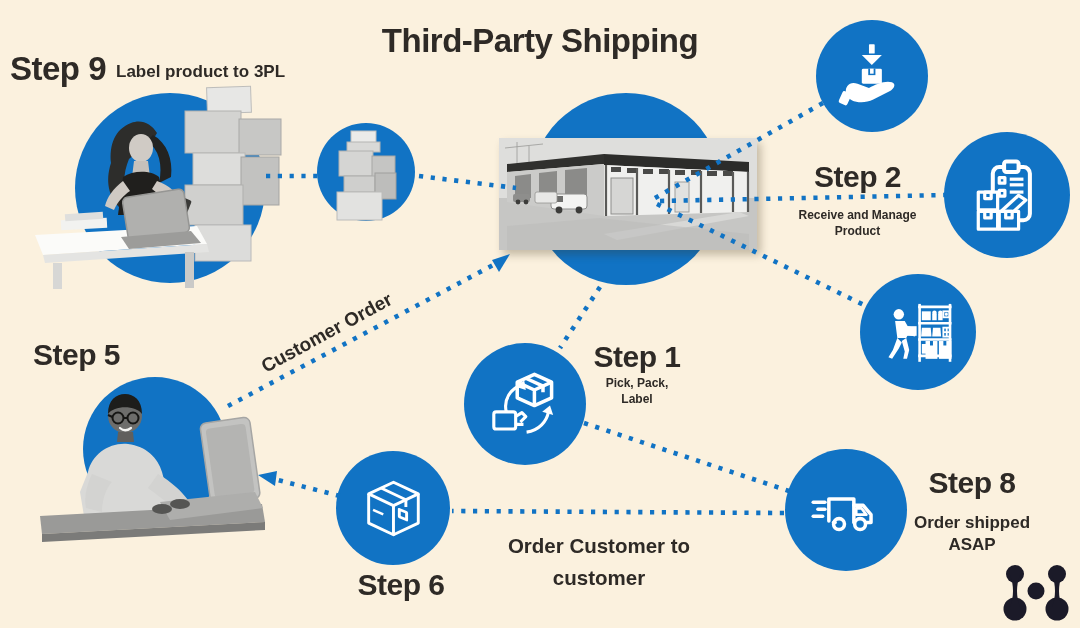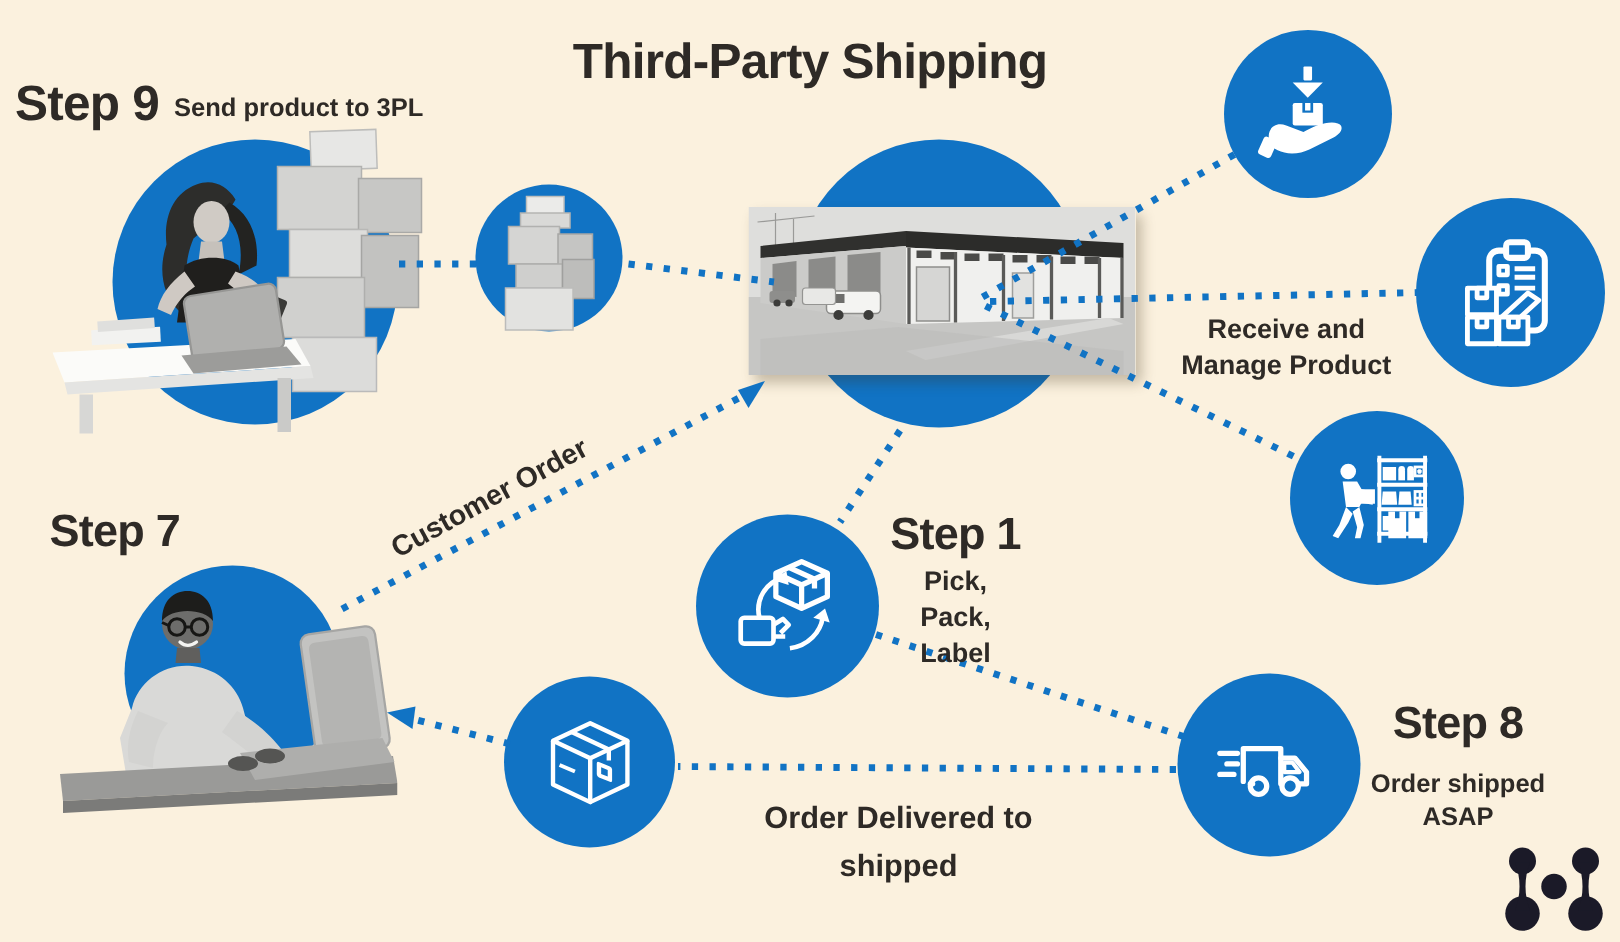--- a/index.html
+++ b/index.html
@@ -16,21 +16,21 @@
     position:absolute; border-radius:50%; background:var(--accent); z-index:1;
     display:flex; align-items:center; justify-content:center;
   }
   .icon-wrap{width:64%; height:64%; display:flex; align-items:center; justify-content:center;}
   .icon-wrap svg{width:100%; height:100%;}
   .photo{position:absolute; z-index:2;}
   .connectors{position:absolute; left:0; top:0; z-index:3; pointer-events:none;}
   .txt{position:absolute; z-index:4; font-weight:800;}
   .h-step{font-size:30px; letter-spacing:-0.5px; line-height:1;}
   .h-title{left:0; top:22px; width:100%; text-align:center; font-size:33px; letter-spacing:-0.5px;}
-  .desc{font-size:18px; line-height:1.32; text-align:center;}
+  .desc{font-size:12px; line-height:1.32; text-align:center;}
   .warehouse-photo{box-shadow:4px 5px 8px rgba(60,45,20,.28);}
   .rot-label{transform:rotate(-28.5deg); transform-origin:center; font-size:19px; white-space:nowrap;}
   .logo{position:absolute; z-index:4;}
 </style>
 </head>
 <body>
 
 <div class="stage">
 
   <div class="circle" style="left:75px; top:93px; width:190px; height:190px;"></div>
@@ -293,35 +293,37 @@
       <line x1="784" y1="513" x2="452" y2="511"></line>
       <line x1="340" y1="496" x2="270" y2="478"></line>
     </g>
     <polygon points="510,254 492,260 499,272" fill="var(--accent)"></polygon>
     <polygon points="258,475 275,486 277,471" fill="var(--accent)"></polygon>
   </svg>
 
   <div class="txt h-title">Third-Party Shipping</div>
 
   <div class="txt h-step" style="left:10px; top:52px; font-size:33px;">Step 9</div>
-  <div class="txt" style="left:116px; top:62px; font-size:17px;">Send product to 3PL</div>
-
+  <div class="txt" style="left:116px; top:62px; font-size:17px;">Label product to 3PL</div>
+
+  <div class="txt h-step" style="left:775px; top:162px; width:165px; text-align:center;">Step 2</div>
   <div class="txt desc" style="left:775px; top:208px; width:165px;">Receive and Manage Product</div>
 
-  <div class="txt h-step" style="left:33px; top:340px;">Step 7</div>
+  <div class="txt h-step" style="left:33px; top:340px;">Step 5</div>
 
   <div class="txt h-step" style="left:577px; top:342px; width:120px; text-align:center;">Step 1</div>
   <div class="txt desc" style="left:591px; top:376px; width:92px;">Pick, Pack, Label</div>
 
   <div class="txt h-step" style="left:912px; top:468px; width:120px; text-align:center;">Step 8</div>
   <div class="txt desc" style="left:913px; top:512px; width:118px; font-size:17px;">Order shipped ASAP</div>
 
+  <div class="txt h-step" style="left:341px; top:570px; width:120px; text-align:center;">Step 6</div>
 
   <div class="txt rot-label" style="left:254px; top:322px;">Customer Order</div>
-  <div class="txt desc" style="left:490px; top:530px; width:218px; font-size:20.5px; line-height:1.55;">Order Delivered to shipped</div>
+  <div class="txt desc" style="left:490px; top:530px; width:218px; font-size:20.5px; line-height:1.55;">Order Customer to customer</div>
 
   <div class="logo" style="left:1000px; top:560px;">
     <svg width="72" height="64" viewBox="0 0 72 64">
       <g fill="var(--logo)">
         <circle cx="15" cy="14" r="9"></circle>
         <circle cx="15" cy="49" r="11.5"></circle>
         <path d="M10,15 C14,25 14,37 10,47 L20,47 C16,37 16,25 20,15 Z"></path>
         <circle cx="57" cy="14" r="9"></circle>
         <circle cx="57" cy="49" r="11.5"></circle>
         <path d="M52,15 C56,25 56,37 52,47 L62,47 C58,37 58,25 62,15 Z"></path>

